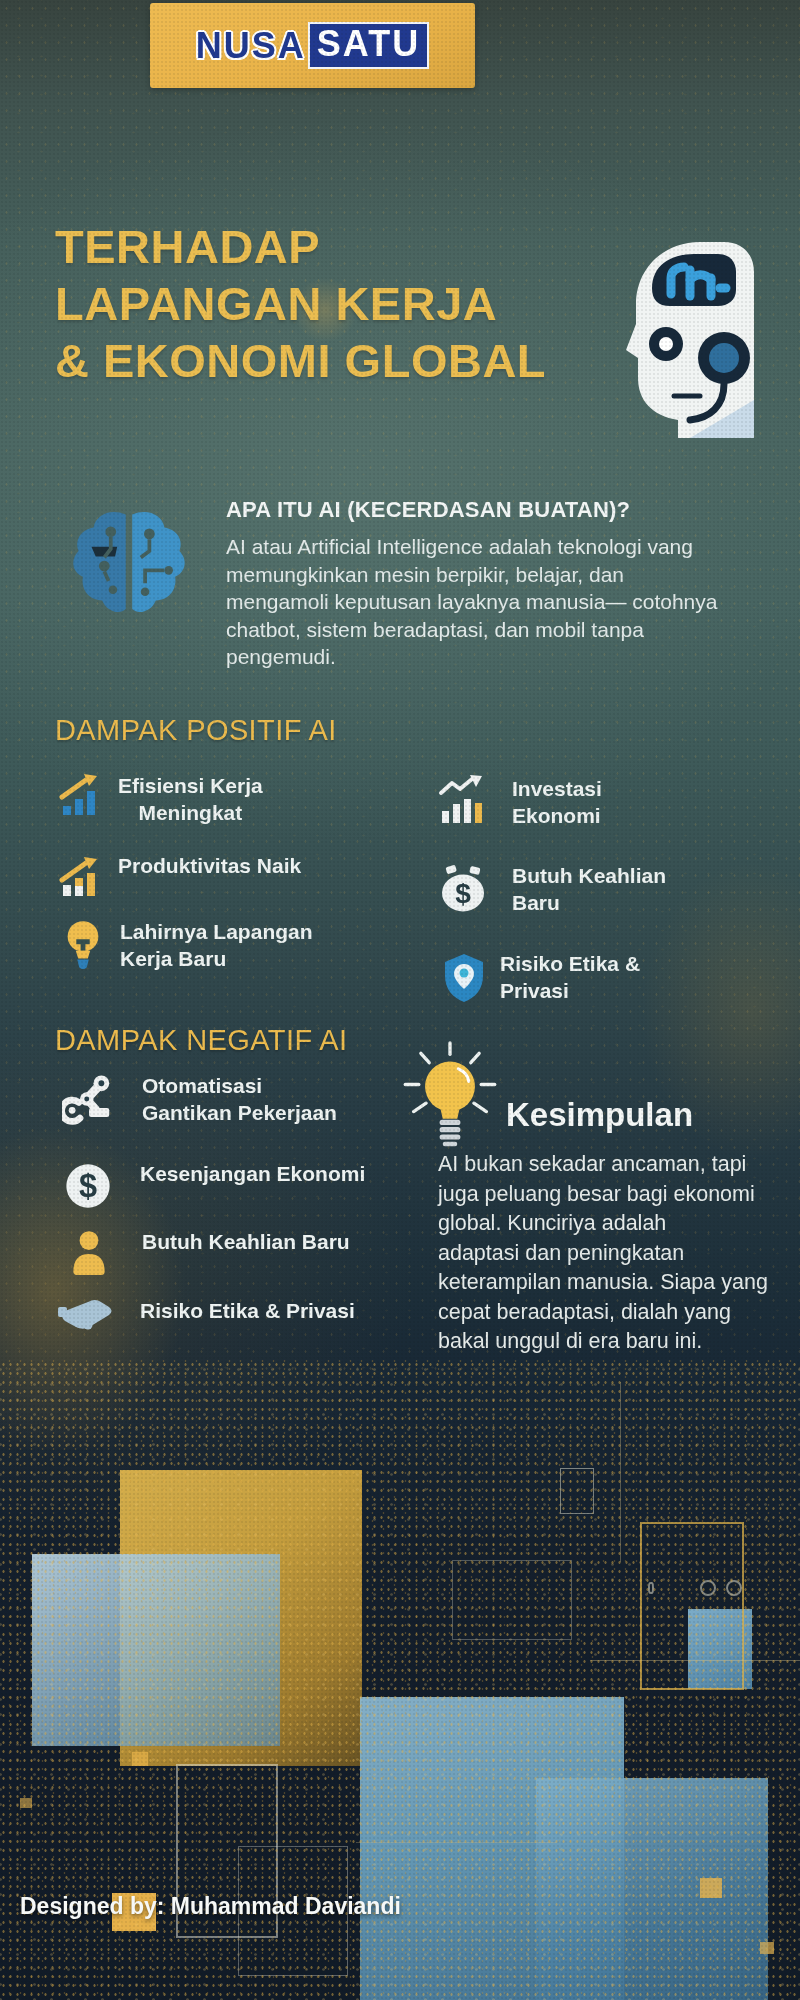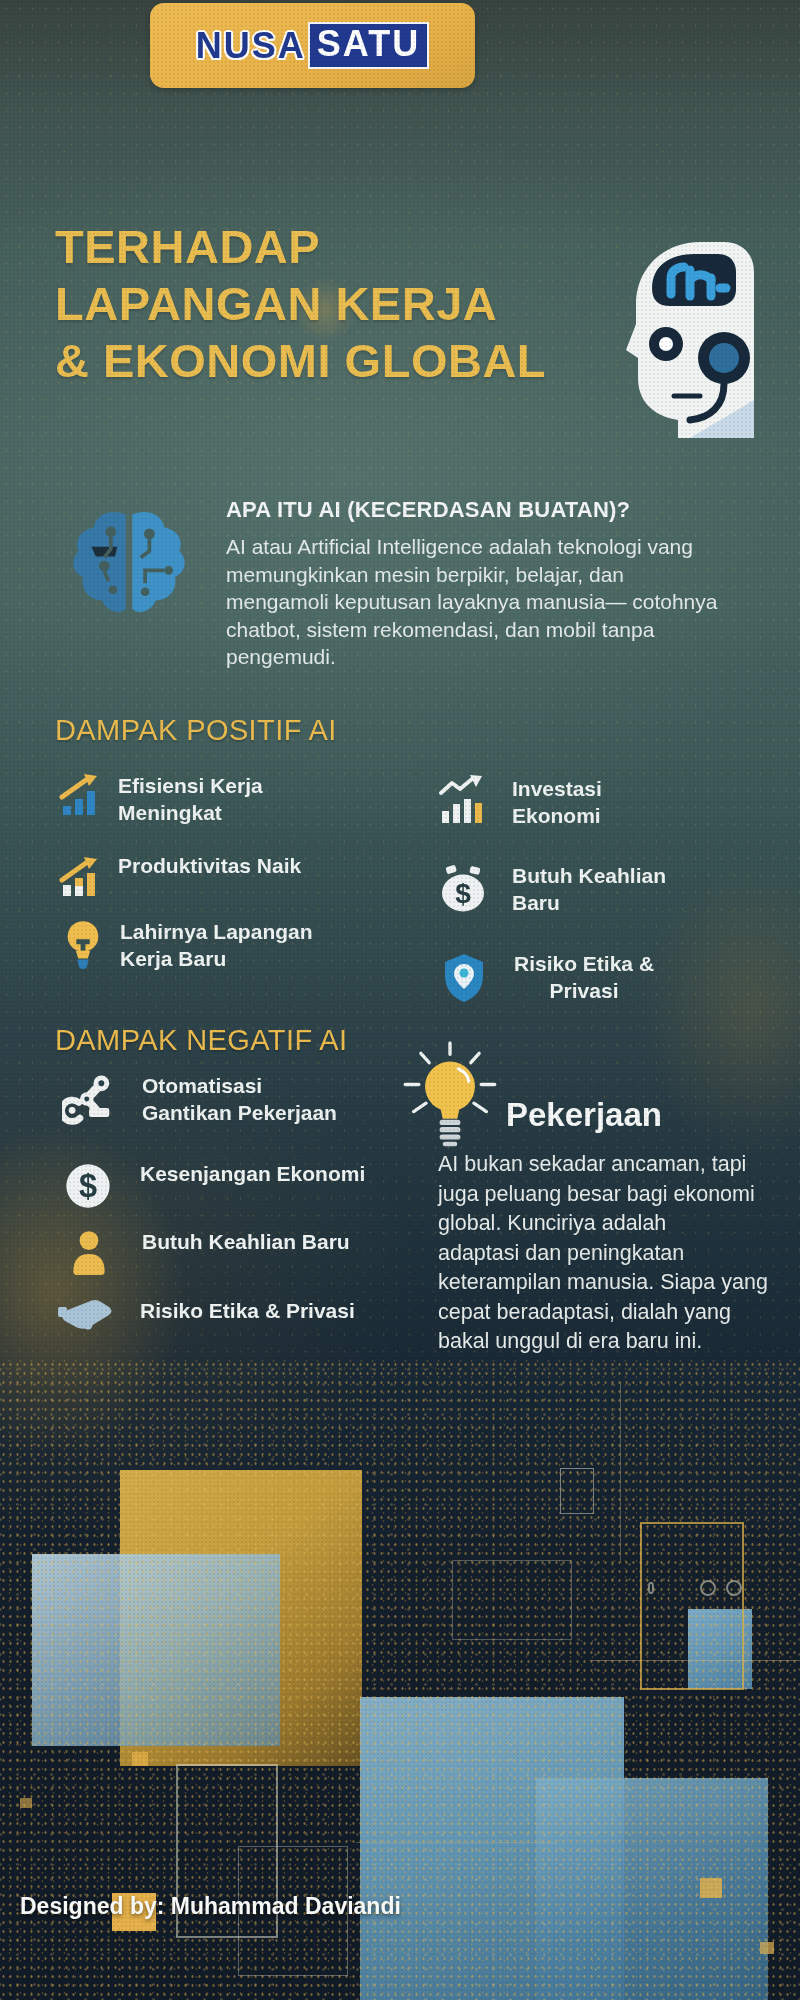--- a/index.html
+++ b/index.html
@@ -44,21 +44,21 @@
   }
   .dust-left { left:0; top:1120px; width:190px; height:330px; pointer-events:none;
     background:radial-gradient(ellipse at 28% 52%, rgba(206,158,62,0.30), transparent 68%); }
   .dust-right { left:640px; top:860px; width:160px; height:300px; pointer-events:none;
     background:radial-gradient(ellipse at 70% 50%, rgba(200,152,62,0.17), transparent 70%); }
   .glow-dot { left:290px; top:275px; width:70px; height:70px; pointer-events:none;
     background:radial-gradient(circle, rgba(216,172,84,0.30), transparent 65%); }
 
   
   .logo-card {
-    left:150px; top:3px; width:325px; height:85px; border-radius:14px;
+    left:150px; top:3px; width:325px; height:85px; border-radius:3px;
     background:linear-gradient(160deg,#eebb52 0%, #e9b349 55%, #d9a53f 100%);
     display:flex; align-items:center; justify-content:center;
     box-shadow:0 2px 6px rgba(0,0,0,0.25);
   }
   .logo-text { font-size:36px; font-weight:700; letter-spacing:2px; display:flex; align-items:center; }
   .logo-nusa {
     color:#21398f;
     text-shadow:-2px 0 0 #fff, 2px 0 0 #fff, 0 -2px 0 #fff, 0 2px 0 #fff,
                 -1.5px -1.5px 0 #fff, 1.5px -1.5px 0 #fff, -1.5px 1.5px 0 #fff, 1.5px 1.5px 0 #fff;
   }
@@ -181,26 +181,26 @@
       <path d="M74 31 L74 42 L66 48"></path>
       <circle cx="92" cy="60" r="4" fill="#44605e" stroke="none"></circle>
       <path d="M88 60 L70 60 L70 72"></path>
       <circle cx="70" cy="80" r="4" fill="#44605e" stroke="none"></circle>
     </g>
   </svg>
   <div class="abs about-heading">APA ITU AI (KECERDASAN BUATAN)?</div>
   <div class="abs about-body multiline">AI atau Artificial Intelligence adalah teknologi vang
 memungkinkan mesin berpikir, belajar, dan
 mengamoli keputusan layaknya manusia— cotohnya
-chatbot, sistem rekomendasi, dan mobil tanpa
+chatbot, sistem beradaptasi, dan mobil tanpa
 pengemudi.</div>
 
   <div class="abs section-heading pos-heading">DAMPAK POSITIF AI</div>
 
-  <div class="abs item" style="left:58px; top:772px; gap:12px;">
+  <div class="abs item" style="left:58px; top:772px; gap:12px;text-align:center;">
     <svg class="ic" width="48" height="48" viewBox="0 0 48 48">
       <rect x="5" y="34" width="8" height="9" fill="#2e86c5"></rect>
       <rect x="17" y="27" width="8" height="16" fill="#2e86c5"></rect>
       <rect x="29" y="19" width="8" height="24" fill="#2e86c5"></rect>
       <path d="M4 25 L28 8" stroke="#ecb94d" stroke-width="5" fill="none" stroke-linecap="round"></path>
       <path d="M26 2 L39 4 L31 14 Z" fill="#ecb94d"></path>
     </svg>
     <div class="lbl">Efisiensi Kerja
 Meningkat</div>
   </div>
@@ -245,21 +245,21 @@
     <svg class="ic" width="50" height="54" viewBox="0 0 50 54">
       <rect x="8" y="4" width="10" height="7" rx="2" fill="#eef2f2" transform="rotate(-18 13 7)"></rect>
       <rect x="32" y="5" width="10" height="7" rx="2" fill="#eef2f2" transform="rotate(14 37 8)"></rect>
       <ellipse cx="25" cy="31" rx="21" ry="18.5" fill="#eef2f2"></ellipse>
       <text x="25" y="41" font-size="28" font-weight="bold" fill="#273d44" text-anchor="middle" font-family="Liberation Sans, sans-serif">$</text>
     </svg>
     <div class="lbl">Butuh Keahlian
 Baru</div>
   </div>
 
-  <div class="abs item" style="left:440px; top:950px; gap:26px;text-align:center;">
+  <div class="abs item" style="left:440px; top:950px; gap:12px;">
     <svg class="ic" width="48" height="56" viewBox="0 0 48 52">
       <path d="M24 2 L43 10 V24 C43 37 35 46 24 50 C13 46 5 37 5 24 V10 Z" fill="#2b87c2"></path>
       <path d="M24 12 C30 12 34 16.5 34 22 C34 28.5 24 37 24 37 C24 37 14 28.5 14 22 C14 16.5 18 12 24 12 Z" fill="#e8f2f7"></path>
       <circle cx="24" cy="21" r="4.5" fill="#3fb5d8"></circle>
     </svg>
     <div class="lbl">Risiko Etika &amp;
 Privasi</div>
   </div>
 
   <div class="abs section-heading neg-heading">DAMPAK NEGATIF AI</div>
@@ -321,21 +321,21 @@
     <circle cx="50" cy="44" r="24" fill="#f2c34c"></circle>
     <path d="M58 27 C63 29 67 33 68 39" stroke="#ffffff" stroke-width="3" fill="none" stroke-linecap="round"></path>
     <path d="M41 66 L59 66 L57 75 L43 75 Z" fill="#f2c34c"></path>
     <g fill="#cfd6da">
       <rect x="40" y="76" width="20" height="5" rx="2.5"></rect>
       <rect x="40" y="83" width="20" height="5" rx="2.5"></rect>
       <rect x="40" y="90" width="20" height="5" rx="2.5"></rect>
       <rect x="43" y="97" width="14" height="4.5" rx="2.2"></rect>
     </g>
   </svg>
-  <div class="abs conclusion-heading">Pekerjaan</div>
+  <div class="abs conclusion-heading">Kesimpulan</div>
   <div class="abs conclusion-body multiline">AI bukan sekadar ancaman, tapi
 juga peluang besar bagi ekonomi
 global. Kunciriya adalah
 adaptasi dan peningkatan
 keterampilan manusia. Siapa yang
 cepat beradaptasi, dialah yang
 bakal unggul di era baru ini.</div>
 
   <div class="rect gold-rect"></div>
   <div class="rect blue-sq-1"></div>

